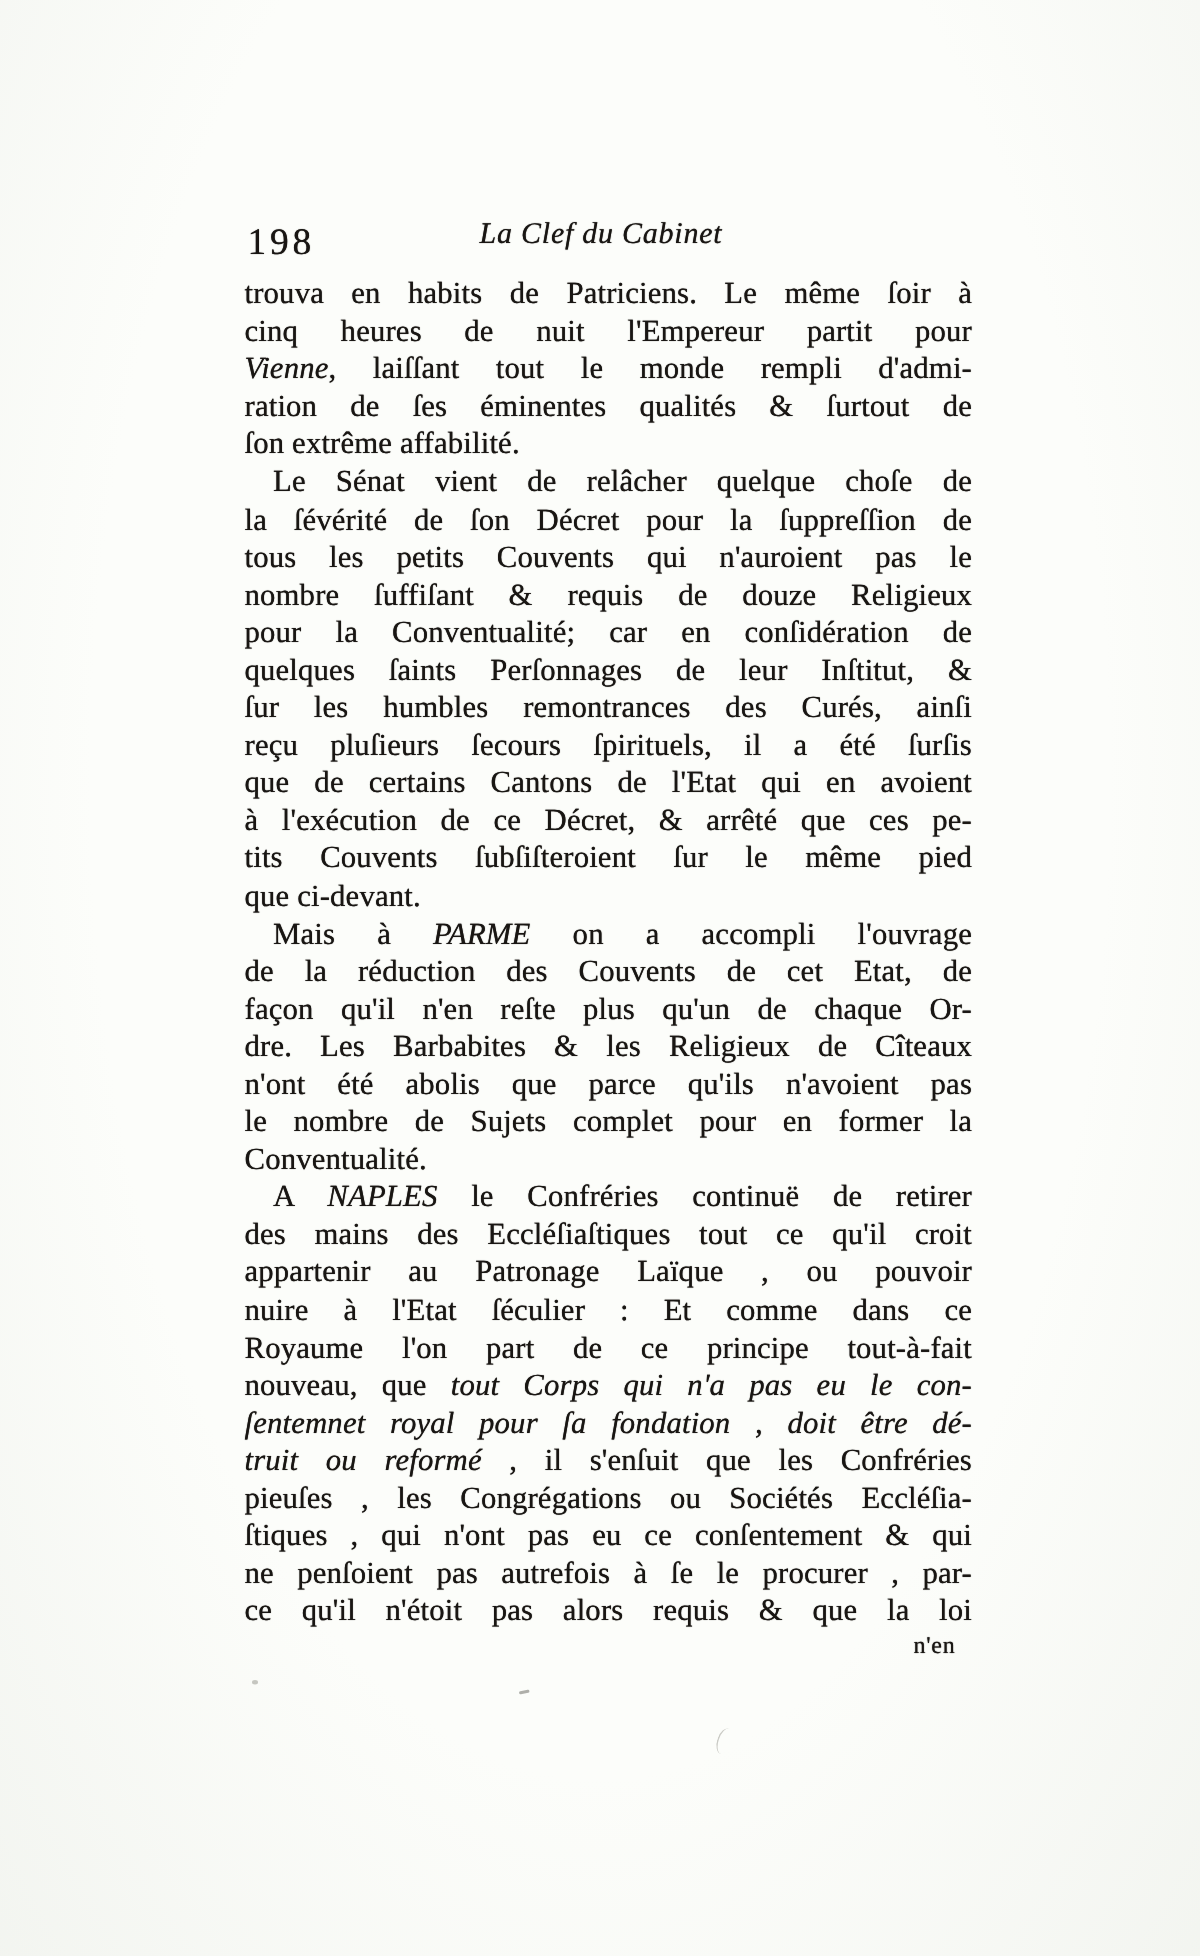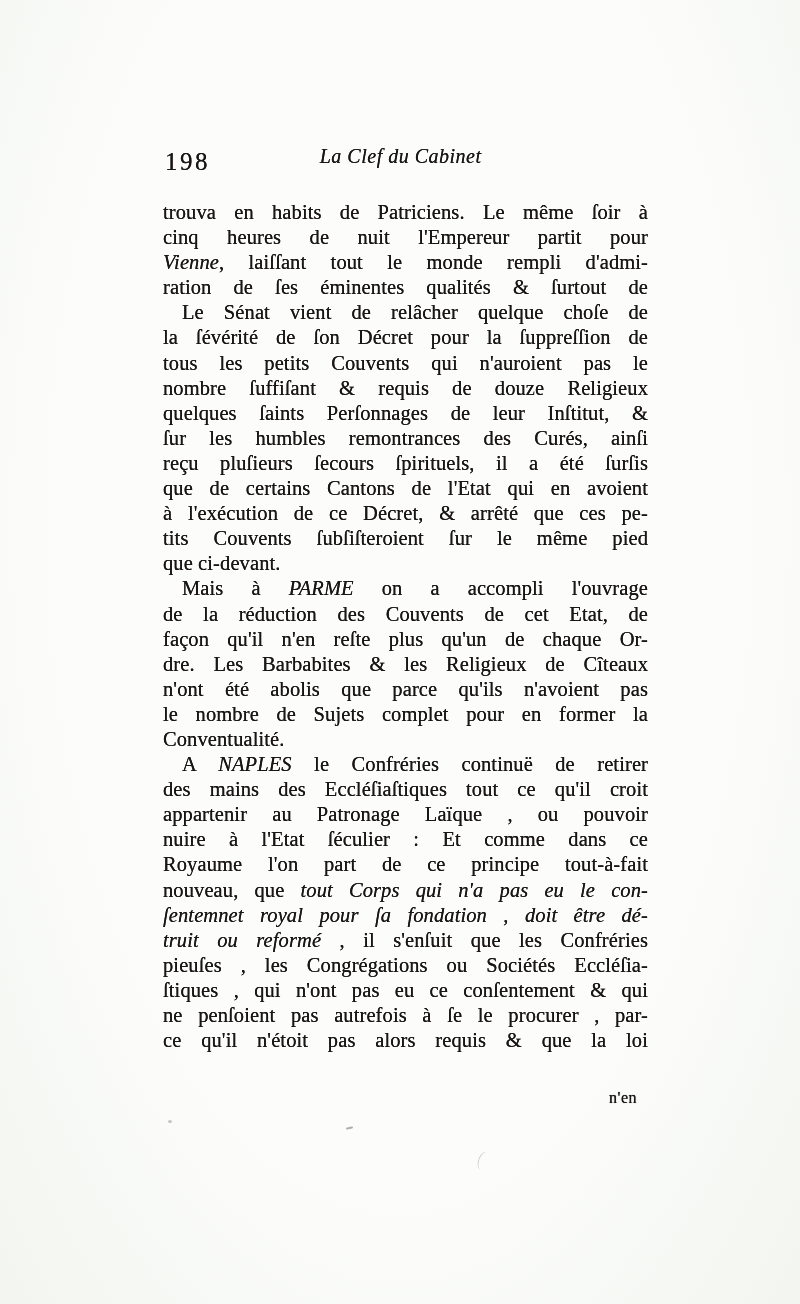--- a/index.html
+++ b/index.html
@@ -31,21 +31,21 @@
     position: absolute; left: 50%; top: 0;
     transform: translateX(-53%);
     font-style: italic;
     font-size: 20px;
     letter-spacing: 0.5px;
     white-space: nowrap;
     text-shadow: 0 0 0.6px currentColor;
   }
   .body-text {
     position: absolute;
-    top: 200px; left: 163px;
+    top: 184px; left: 163px;
     width: 485px;
   }
   .line {
     height: 25.1px;
     line-height: 25.1px;
     font-size: 20.5px;
     text-align: justify;
     text-align-last: justify;
     white-space: normal;
     text-shadow: 0 0 0.55px currentColor;
@@ -91,24 +91,26 @@
   <div class="running-head">
     <span class="page-number">198</span>
     <span class="head-title">La Clef du Cabinet</span>
   </div>
 
   <div class="body-text">
       <div class="line"><span>trouva en habits de Patriciens. Le même ſoir à</span></div>
       <div class="line"><span>cinq heures de nuit l'Empereur partit pour</span></div>
       <div class="line"><span class="it">Vienne</span><span>, laiſſant tout le monde rempli d'admi-</span></div>
       <div class="line"><span>ration de ſes éminentes qualités &amp; ſurtout de</span></div>
+      <div class="line nojust"><span>ſon extrême affabilité.</span></div>
       <div class="line indent"><span>Le Sénat vient de relâcher quelque choſe de</span></div>
       <div class="line"><span>la ſévérité de ſon Décret pour la ſuppreſſion de</span></div>
       <div class="line"><span>tous les petits Couvents qui n'auroient pas le</span></div>
       <div class="line"><span>nombre ſuffiſant &amp; requis de douze Religieux</span></div>
+      <div class="line"><span>pour la Conventualité; car en conſidération de</span></div>
       <div class="line"><span>quelques ſaints Perſonnages de leur Inſtitut, &amp;</span></div>
       <div class="line"><span>ſur les humbles remontrances des Curés, ainſi</span></div>
       <div class="line"><span>reçu pluſieurs ſecours ſpirituels, il a été ſurſis</span></div>
       <div class="line"><span>que de certains Cantons de l'Etat qui en avoient</span></div>
       <div class="line"><span>à l'exécution de ce Décret, &amp; arrêté que ces pe-</span></div>
       <div class="line"><span>tits Couvents ſubſiſteroient ſur le même pied</span></div>
       <div class="line nojust"><span>que ci-devant.</span></div>
       <div class="line indent"><span>Mais à </span><span class="it">PARME</span><span> on a accompli l'ouvrage</span></div>
       <div class="line"><span>de la réduction des Couvents de cet Etat, de</span></div>
       <div class="line"><span>façon qu'il n'en reſte plus qu'un de chaque Or-</span></div>

